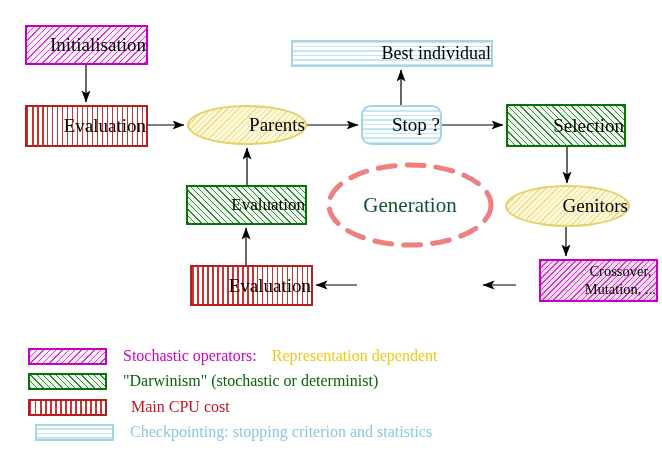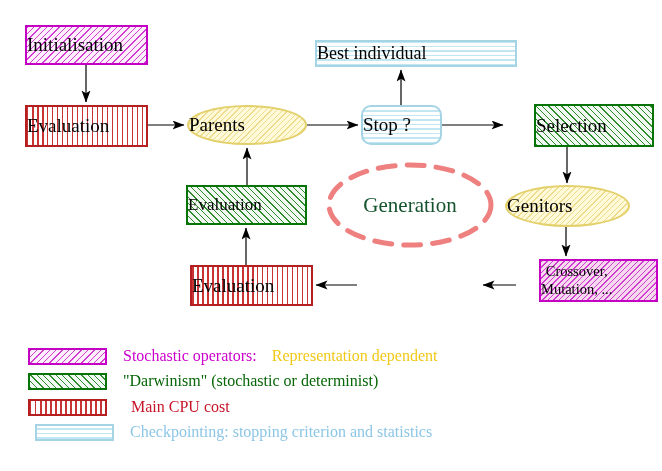--- a/index.html
+++ b/index.html
@@ -2,21 +2,21 @@
 <html><head>
 <meta charset="utf-8">
 <style>
   html,body{margin:0;padding:0;background:#ffffff;}
   #canvas{
     position:relative;width:662px;height:471px;background:#ffffff;overflow:hidden;
     font-family:"Liberation Serif","DejaVu Serif",serif;color:#000;
   }
   #connectors{position:absolute;left:0;top:0;width:662px;height:471px;z-index:1;}
   .node{
-    position:absolute;z-index:2;display:flex;align-items:center;justify-content:flex-start;
+    position:absolute;z-index:2;display:flex;align-items:center;justify-content:flex-end;
     text-align:center;font-size:19px;line-height:1.05;box-sizing:border-box;
   }
   
   .p-magenta{
     border:2px solid #c400c4;
     background:repeating-linear-gradient(135deg,#d23ad2 0,#d23ad2 1px,#fdeffd 1px,#fdeffd 4.5px);
   }
   .p-pink{
     border:2px solid #c400c4;
     background:repeating-linear-gradient(135deg,#cf3ccf 0,#cf3ccf 1px,#f7d9ef 1px,#f7d9ef 4px);
@@ -34,23 +34,23 @@
     background:repeating-linear-gradient(0deg,#c2e7f2 0,#c2e7f2 1.5px,#ffffff 1.5px,#ffffff 4.5px);
   }
   .p-yellow{
     border:2px solid #e3d06a;border-radius:50%;
     background:repeating-linear-gradient(135deg,#eedc8c 0,#eedc8c 1px,#fdf9d9 1px,#fdf9d9 4px);
   }
   
   #n-initialisation{left:25px;top:25px;width:123px;height:40px;}
   #n-evaluation-top{left:25px;top:105px;width:123px;height:42px;}
   #n-parents{left:187px;top:105px;width:120px;height:40px;}
-  #n-best-individual{left:291px;top:40px;width:202px;height:27px;font-size:18px;margin-left:24px;}
+  #n-best-individual{left:291px;top:40px;width:202px;height:27px;font-size:18px;}
   #n-stop{left:361px;top:105px;width:81px;height:40px;border-radius:10px;}
-  #n-selection{left:534px;top:104px;width:120px;height:43px;}
+  #n-selection{left:506px;top:104px;width:120px;height:43px;}
   #n-genitors{left:505px;top:185px;width:125px;height:42px;}
   #n-crossover{left:516px;top:259px;width:119px;height:43px;font-size:14.5px;line-height:1.2;margin-left:23px;}
   #n-offspring{left:357px;top:264px;width:123px;height:41px;}
   #n-evaluation-bottom{left:190px;top:265px;width:123px;height:41px;}
   #n-replacement{left:186px;top:185px;width:121px;height:40px;font-size:17px;}
   #n-generation{
     left:327px;top:163px;width:166px;height:84px;z-index:2;position:absolute;
     display:flex;align-items:center;justify-content:center;
     color:#14532d;font-size:21px;
   }

